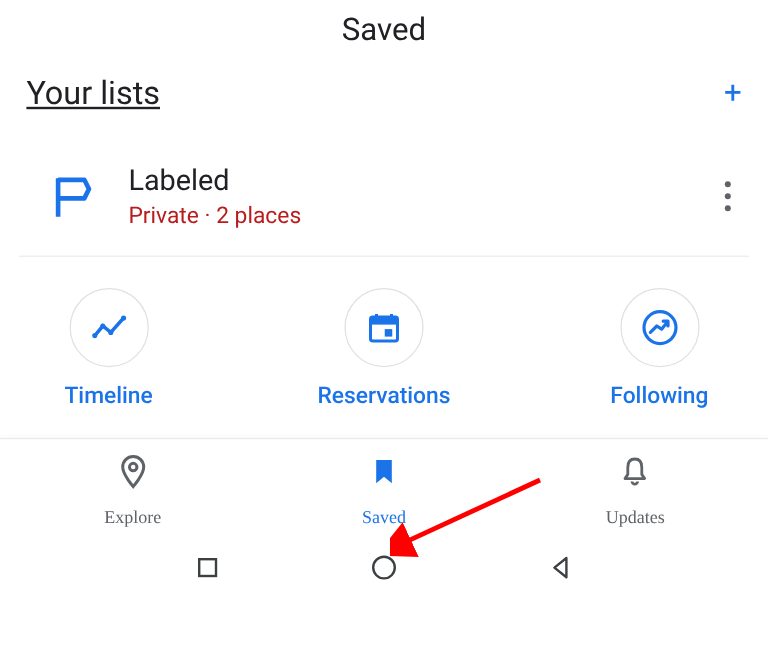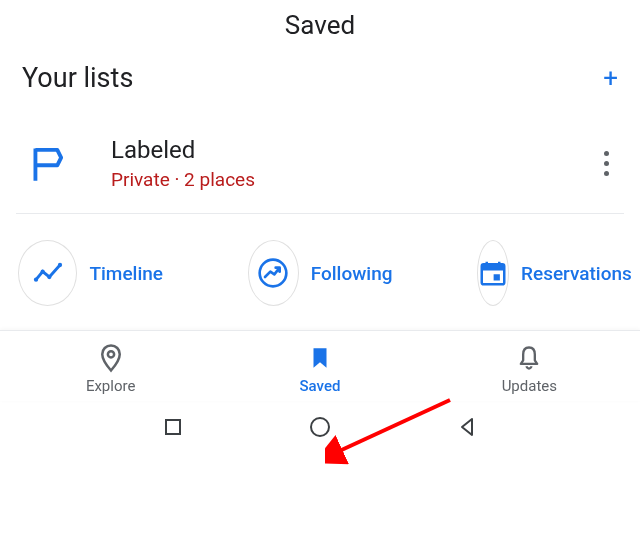--- a/index.html
+++ b/index.html
@@ -23,40 +23,41 @@
     .section-header {
       display: flex;
       justify-content: space-between;
       align-items: center;
       padding: 8px 22px 18px 22px;
     }
     .your-lists {
       font-size: 27px;
       font-weight: 400;
       color: #202124;
+      text-decoration: underline;
     }
     .new-list {
       font-size: 23px;
       font-weight: 500;
       color: #1a73e8;
       display: flex;
       align-items: center;
       gap: 14px;
       cursor: pointer;
     }
     .plus {
       font-size: 26px;
       font-weight: 400;
       line-height: 1;
     }
     .list-item {
       display: flex;
       align-items: center;
-      padding: 24px 22px 22px 30px;
-      gap: 47px;
+      padding: 24px 22px 22px 43px;
+      gap: 30px;
       cursor: pointer;
     }
     .flag-icon {
       width: 34px;
       height: 36px;
       flex-shrink: 0;
     }
     .list-text { flex: 1; }
     .list-name {
       font-size: 24px;
@@ -86,21 +87,21 @@
       background: #e8eaed;
       margin: 0 16px;
     }
     .circles-row {
       display: flex;
       justify-content: space-between;
       padding: 26px 18px 24px;
     }
     .circle-item {
       display: flex;
-      flex-direction: row;
+      flex-direction: column;
       align-items: center;
       gap: 12px;
       cursor: pointer;
       width: 145px;
     }
     .circle {
       width: 66px; height: 66px;
       border: 1px solid #e0e0e0;
       border-radius: 50%;
       display: flex;
@@ -116,23 +117,24 @@
       display: flex;
       justify-content: space-around;
       padding: 12px 6px 6px;
       border-top: 1px solid #e8eaed;
       box-shadow: 0 -1px 4px rgba(0,0,0,0.04);
     }
     .tab {
       display: flex;
       flex-direction: column;
       align-items: center;
-      gap: 4px;
+      gap: 16px;
       cursor: pointer;
       flex: 1;
+      font-family: Liberation Serif, serif;
     }
     .tab-label {
       font-size: 15px;
       color: #5f6368;
     }
     .tab.active .tab-label { color: #1a73e8; font-weight: 500; }
     .nav-system {
       display: flex;
       justify-content: space-around;
       align-items: center;
@@ -188,38 +190,38 @@
           <circle cx="3" cy="17" r="1.6" fill="#1a73e8"></circle>
           <circle cx="8" cy="11" r="1.6" fill="#1a73e8"></circle>
           <circle cx="13" cy="15" r="1.6" fill="#1a73e8"></circle>
           <circle cx="21" cy="6" r="1.6" fill="#1a73e8"></circle>
         </svg>
     </div>
     <div class="circle-label">Timeline</div>
   </div>
   <div class="circle-item">
     <div class="circle">
-      <svg width="32" height="32" viewBox="0 0 24 24">
-          <circle cx="12" cy="12" r="10" fill="none" stroke="#1a73e8" stroke-width="2"></circle>
-          <path d="M6 15 L10 11 L13 13 L17 8 M14 8 L17 8 L17 11" fill="none" stroke="#1a73e8" stroke-width="2" stroke-linecap="round" stroke-linejoin="round"></path>
-        </svg>
-    </div>
-    <div class="circle-label">Following</div>
-  </div>
-  <div class="circle-item">
-    <div class="circle">
       <svg width="30" height="30" viewBox="0 0 24 24">
           <rect x="3" y="5" width="18" height="16" rx="1.5" fill="none" stroke="#1a73e8" stroke-width="2"></rect>
           <rect x="3" y="5" width="18" height="5" fill="#1a73e8"></rect>
           <rect x="12.5" y="13" width="5" height="5" fill="#1a73e8"></rect>
           <line x1="7" y1="3" x2="7" y2="7" stroke="#1a73e8" stroke-width="2"></line>
           <line x1="17" y1="3" x2="17" y2="7" stroke="#1a73e8" stroke-width="2"></line>
         </svg>
     </div>
     <div class="circle-label">Reservations</div>
+  </div>
+  <div class="circle-item">
+    <div class="circle">
+      <svg width="32" height="32" viewBox="0 0 24 24">
+          <circle cx="12" cy="12" r="10" fill="none" stroke="#1a73e8" stroke-width="2"></circle>
+          <path d="M6 15 L10 11 L13 13 L17 8 M14 8 L17 8 L17 11" fill="none" stroke="#1a73e8" stroke-width="2" stroke-linecap="round" stroke-linejoin="round"></path>
+        </svg>
+    </div>
+    <div class="circle-label">Following</div>
   </div>
 </div>
 
 <div class="tab-bar">
   <div class="tab">
     <svg width="30" height="30" viewBox="0 0 24 24">
         <path d="M12 2 C8 2 5 5 5 9 C5 14 12 22 12 22 C12 22 19 14 19 9 C19 5 16 2 12 2 Z" fill="none" stroke="#5f6368" stroke-width="2"></path>
         <circle cx="12" cy="9" r="2.5" fill="none" stroke="#5f6368" stroke-width="2"></circle>
       </svg>
     <div class="tab-label">Explore</div>

